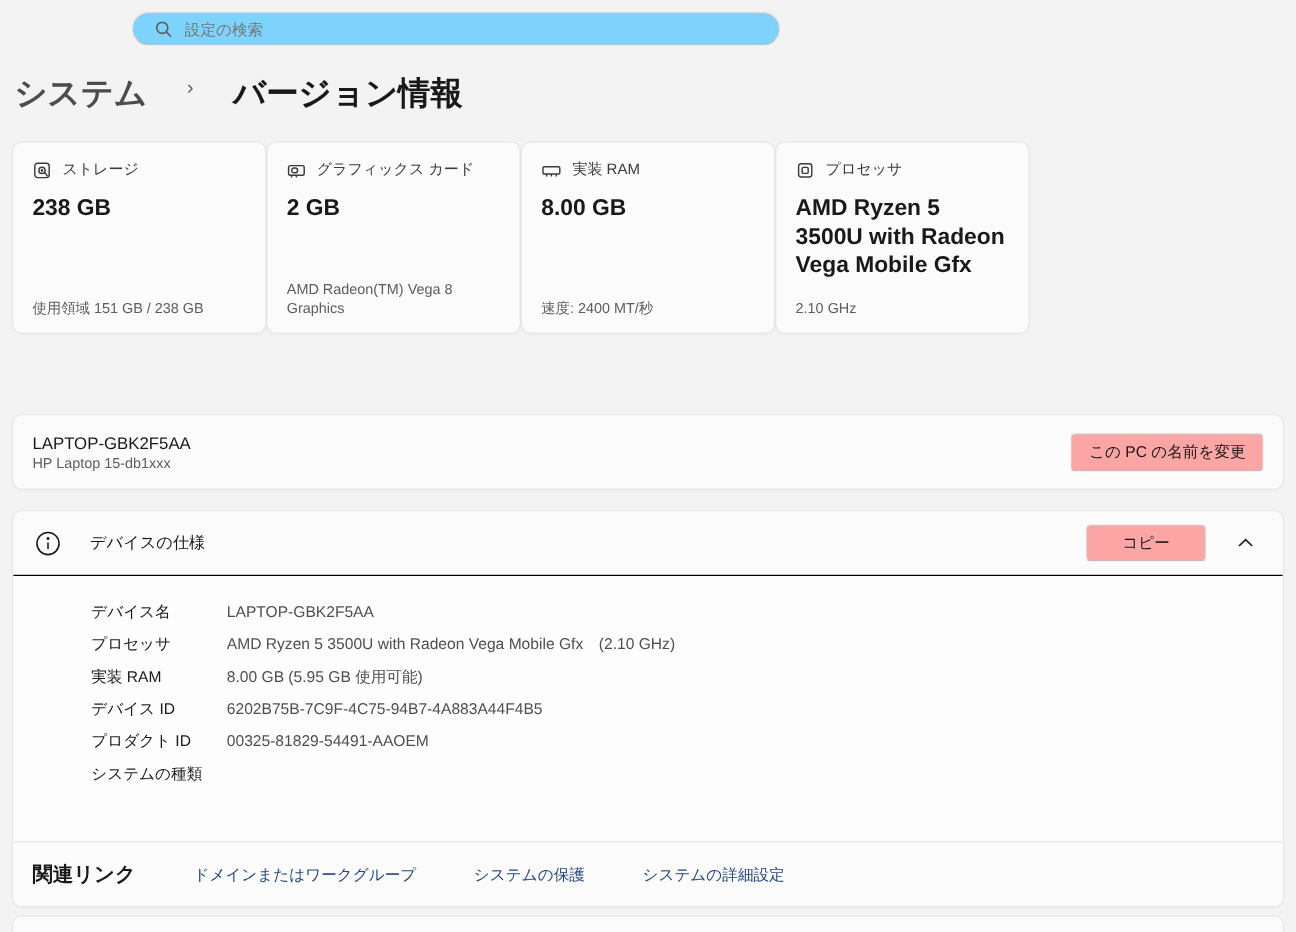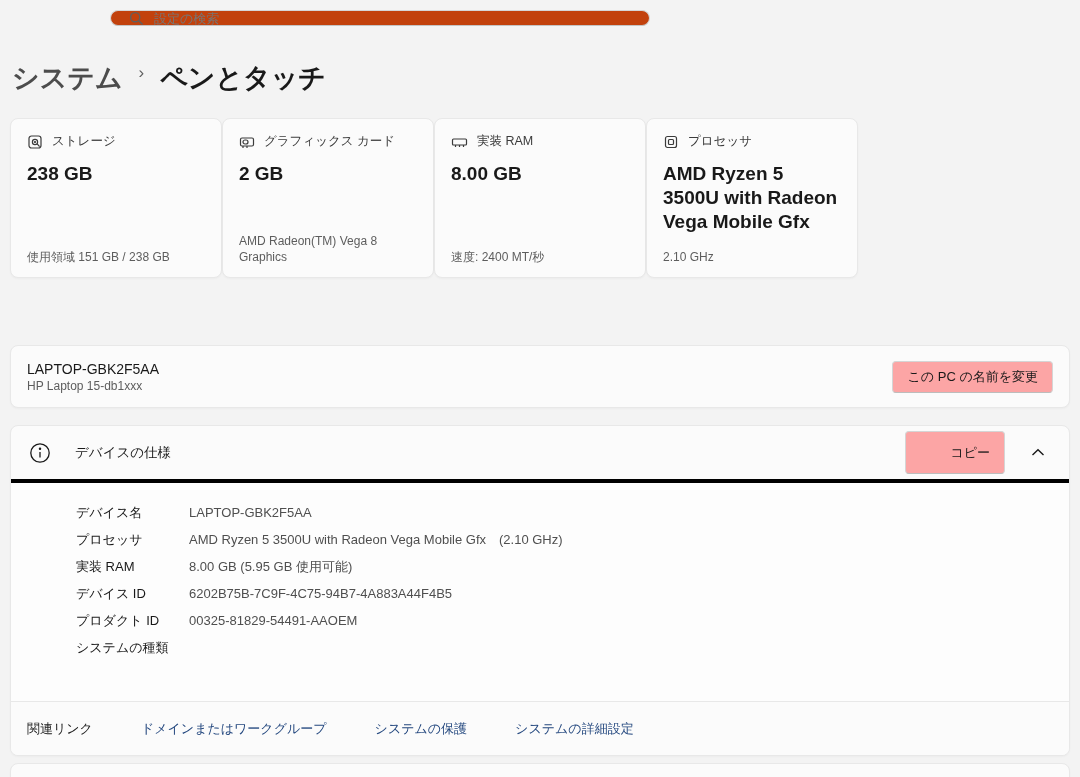--- a/index.html
+++ b/index.html
@@ -5,33 +5,33 @@
   * { margin:0; padding:0; box-sizing:border-box; }
   html,body { width:1080px; height:777px; overflow:hidden; }
   body {
     position:relative;
     background:#f3f3f3;
     font-family:"Liberation Sans","DejaVu Sans",sans-serif;
     color:#191919;
   }
   
   .searchbar {
-    position:absolute; left:110px; top:10px; width:540px; height:16px;
-    background:#c2410c; border:1px solid #d6d6d6; border-bottom-color:#c4c4c4;
+    position:absolute; left:110px; top:10px; width:540px; height:28px;
+    background:#7dd3fc; border:1px solid #d6d6d6; border-bottom-color:#c4c4c4;
     border-radius:16px; display:flex; align-items:center; padding:0 12px;
   }
   .searchbar svg { flex:0 0 auto; margin:0 10px 0 6px; }
   .searchbar input {
     border:none; outline:none; background:transparent; width:100%;
     font-family:inherit; font-size:13px; color:#191919;
   }
   .searchbar input::placeholder { color:#767676; }
   
   .breadcrumb {
-    position:absolute; left:12px; top:60px; display:flex; gap:16px;
+    position:absolute; left:12px; top:60px; display:flex; gap:33px;
     font-size:27px; font-weight:600;
   }
   .breadcrumb .parent { color:#4c4c4c; }
   .breadcrumb .sep { color:#5f5f5f; font-size:17px; font-weight:400; padding-top:3px; }
   .breadcrumb .current { color:#191919; }
   
   .cards {
     position:absolute; left:10px; top:118px; display:flex; 
   }
   .card {
@@ -59,54 +59,54 @@
     background:#fca5a5; border:1px solid #d5d5d5; border-bottom-color:#bdbdbd;
     border-radius:4px; font-family:inherit; font-size:13px; color:#191919;
     padding:6px 14px; cursor:pointer;
   }
   .rename-btn { margin-left:auto; }
   
   .specs-card { top:425px; height:331px; overflow:hidden; }
   .specs-header { height:53px; display:flex; align-items:center; padding:0 18px; }
   .specs-header .info { margin-right:24px; display:flex; }
   .specs-title { font-size:13.5px; color:#191919; }
-  .copy-btn { margin-left:auto; min-width:100px; height:43px; text-align:right; }
+  .copy-btn { margin-left:auto; min-width:100px; height:31px; text-align:center; }
   .chevron { margin-left:26px; margin-right:6px; display:flex; cursor:pointer; }
   .specs-body {
-    background:#fdfdfd; border-top:4px solid #000000; height:222px;
+    background:#fdfdfd; border-top:1px solid #000000; height:222px;
     padding:16px 0 0 65px;
   }
   .spec-row { display:flex; height:27px; align-items:center; }
   .spec-label { width:113px; flex:0 0 113px; font-size:13px; color:#191919; }
   .spec-value { font-size:13px; color:#4f4f4f; }
   
   .specs-footer {
     border-top:1px solid #e8e8e8; height:54px; display:flex; align-items:center;
     padding:0 16px; gap:26px; background:#fbfbfb;
   }
-  .related-label { font-size:13px; font-weight:400; color:#191919; }
+  .related-label { font-size:17px; font-weight:700; color:#191919; }
   .related-link { font-size:13px; color:var(--link-color,#24487f); text-decoration:none; cursor:pointer;margin-left:22px; }
   
   .partial-card { top:763px; height:20px; border-radius:8px 8px 0 0; }
 </style>
 </head>
 <body>
 
 <div class="searchbar">
   <svg width="15" height="15" viewBox="0 0 15 15" fill="none" stroke="#5f5f5f" stroke-width="1.4">
     <circle cx="6.2" cy="6.2" r="4.6"></circle>
       <line x1="9.7" y1="9.7" x2="13.6" y2="13.6"></line>
   </svg>
   <input type="text" placeholder="設定の検索" style="">
 </div>
 
 <div class="breadcrumb">
   <span class="parent">システム</span>
   <span class="sep">›</span>
-  <span class="current">ペンとタッチ</span>
+  <span class="current">バージョン情報</span>
 </div>
 
 <div class="cards">
 
   <div class="card">
     <div class="card-head">
       <svg width="16" height="16" viewBox="0 0 16 16" fill="none" stroke-width="1.2">
         <rect x="2" y="2" width="12" height="12" rx="2.5"></rect>
         <circle cx="8" cy="8" r="2.6"></circle>
           <circle cx="8" cy="8" r="0.5" fill="#3b3b3b"></circle>

